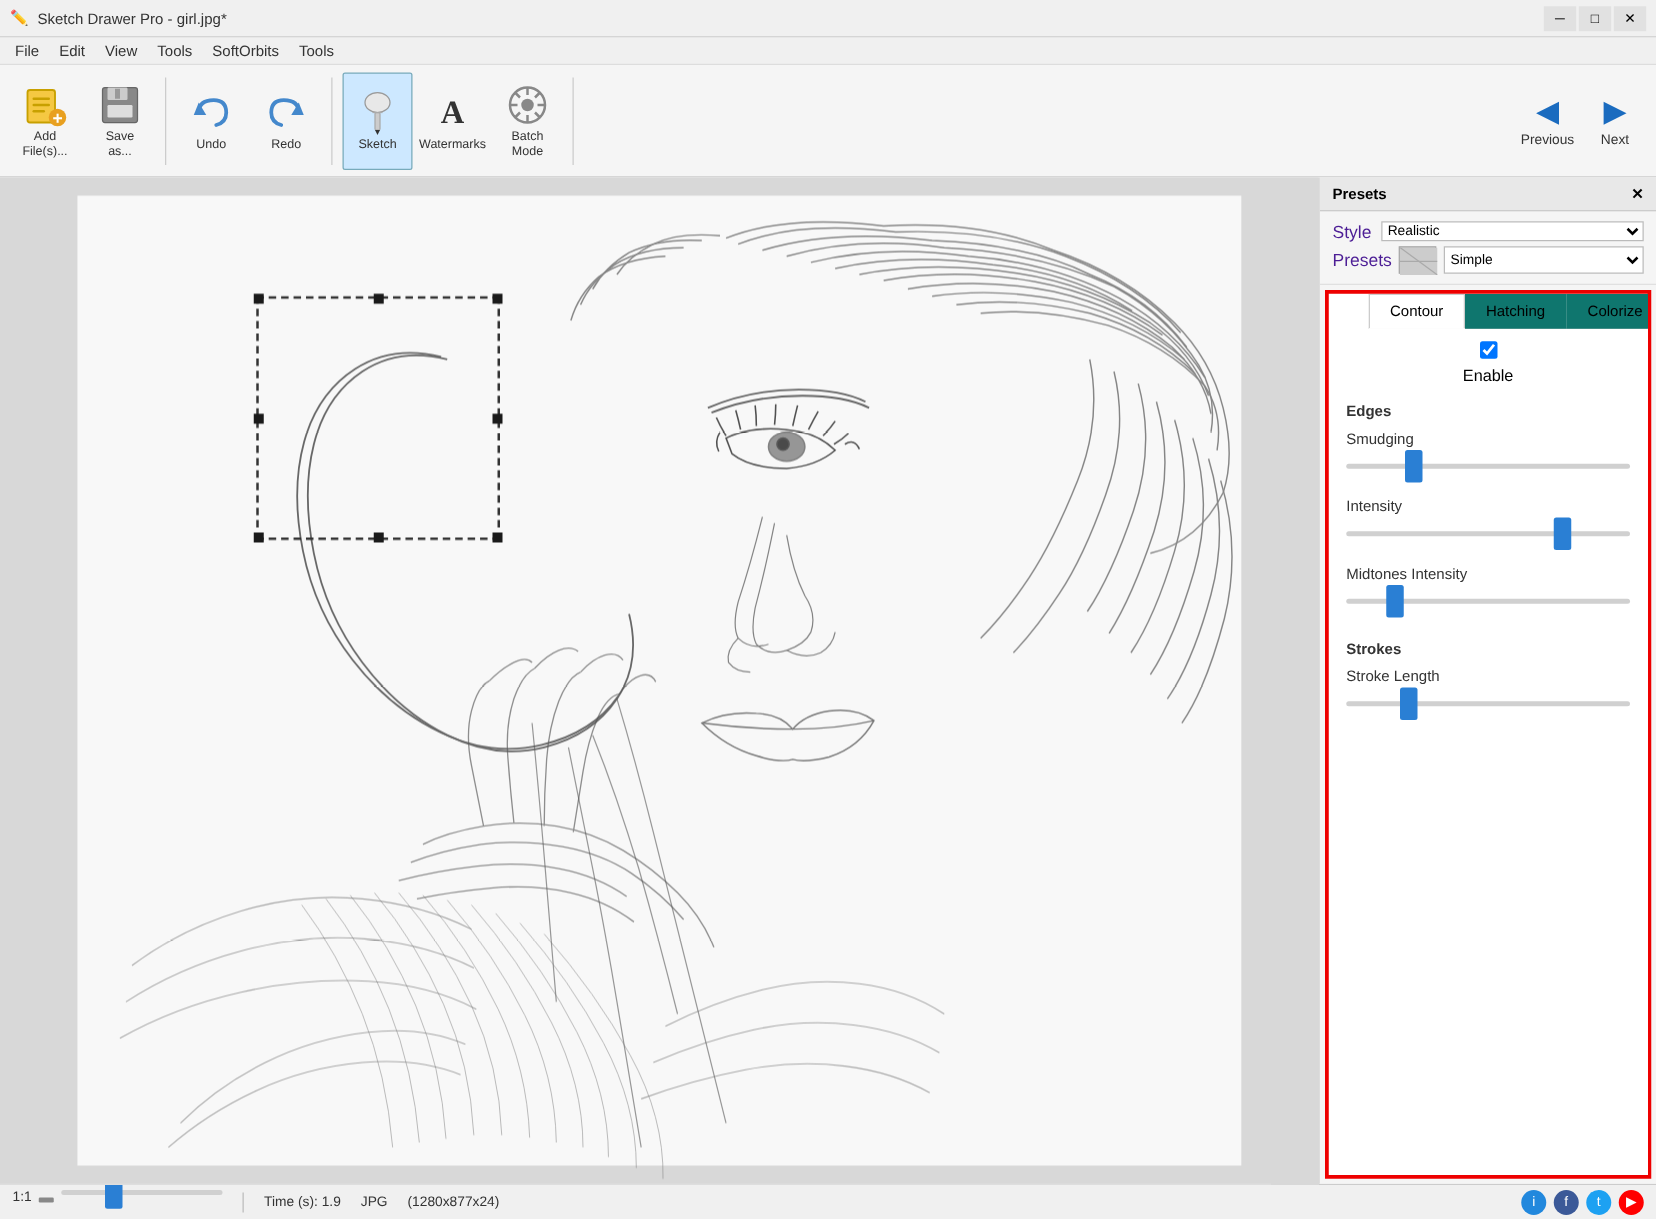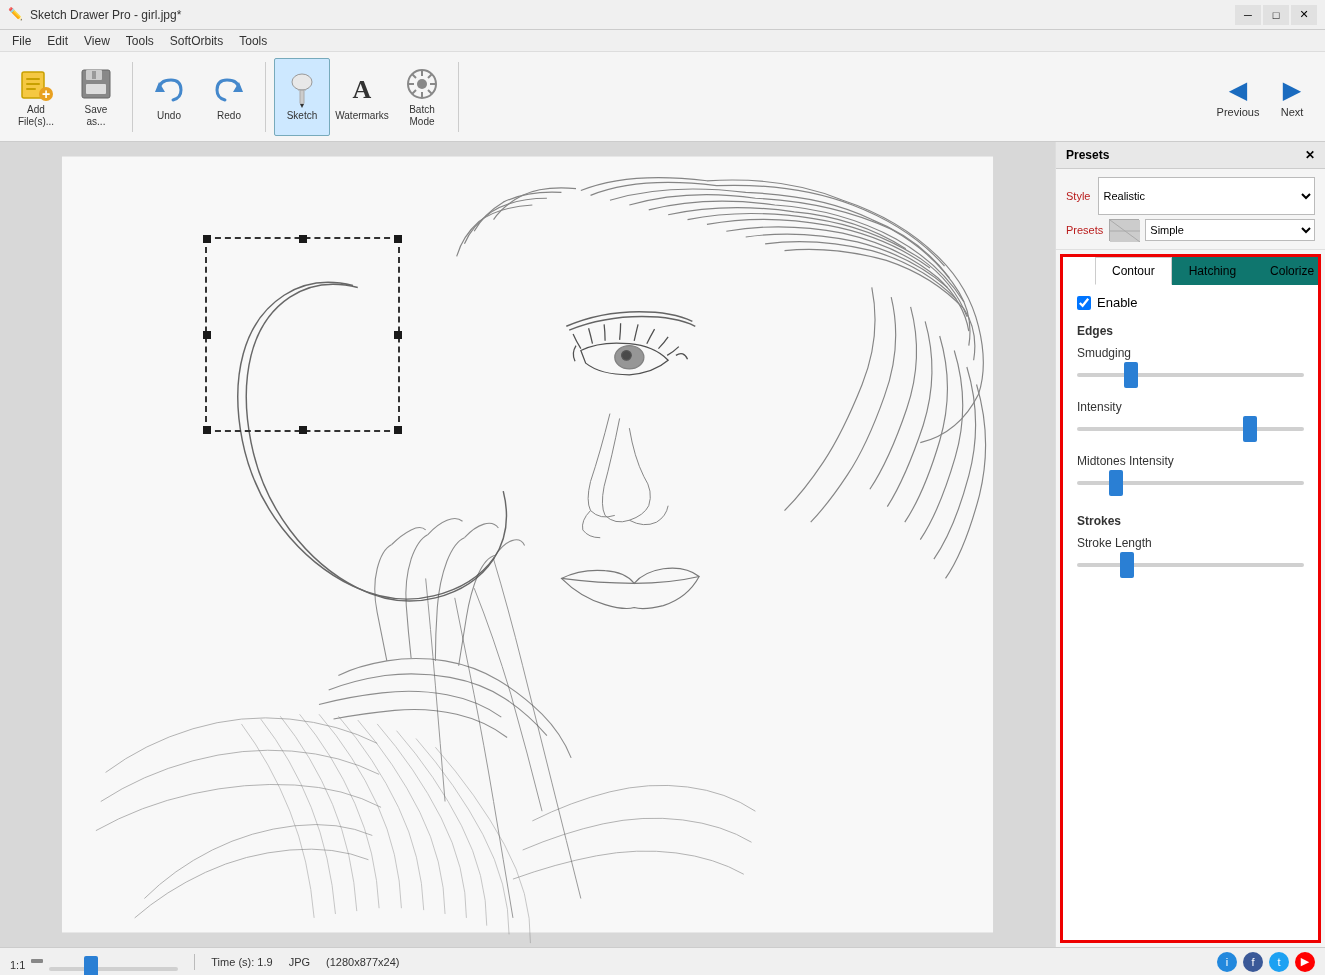--- a/index.html
+++ b/index.html
@@ -155,25 +155,25 @@
     .toolbox-section {
       padding: 8px 10px;
       border-bottom: 1px solid #e0e0e0;
     }
     .toolbox-row {
       display: flex;
       align-items: center;
       justify-content: space-between;
       margin-bottom: 4px;
     }
-    .toolbox-label { font-size: 11px; color: #b91c1c; }
+    .toolbox-label { font-size: 14px; color: #4c1d95; }
     .style-select {
       flex: 1;
       margin-left: 8px;
-      height: 38px;
+      height: 16px;
       font-size: 11px;
       border: 1px solid #bbb;
       background: white;
     }
     .presets-row {
       display: flex;
       align-items: center;
       gap: 6px;
     }
     .preset-icon { width: 30px; height: 22px; background: #ccc; border: 1px solid #aaa; }
@@ -221,20 +221,21 @@
       padding: 10px 14px;
       flex: 1;
     }
 
     
     .enable-row {
       display: flex;
       align-items: center;
       gap: 6px;
       margin-bottom: 14px;
+      flex-direction: column;
     }
     .enable-row input[type="checkbox"] { width: 14px; height: 14px; }
     .enable-row label { font-size: 13px; }
 
     
     .section-heading {
       font-size: 12px;
       font-weight: bold;
       color: #333;
       margin-bottom: 8px;
@@ -274,21 +275,21 @@
       border-top: 1px solid #ccc;
       display: flex;
       align-items: center;
       padding: 0 10px;
       gap: 16px;
       font-size: 11px;
       color: #333;
     }
     .status-bar .zoom-area {
       display: flex;
-      align-items: flex-end;
+      align-items: flex-start;
       gap: 4px;
     }
     .zoom-slider { width: 100px; }
     .status-sep { width: 1px; height: 16px; background: #bbb; }
     .status-icons { display: flex; gap: 6px; margin-left: auto; align-items: center; }
     .status-icon-circle {
       width: 20px; height: 20px; border-radius: 50%;
       display: flex; align-items: center; justify-content: center;
       font-size: 11px; color: white; cursor: pointer;
     }

